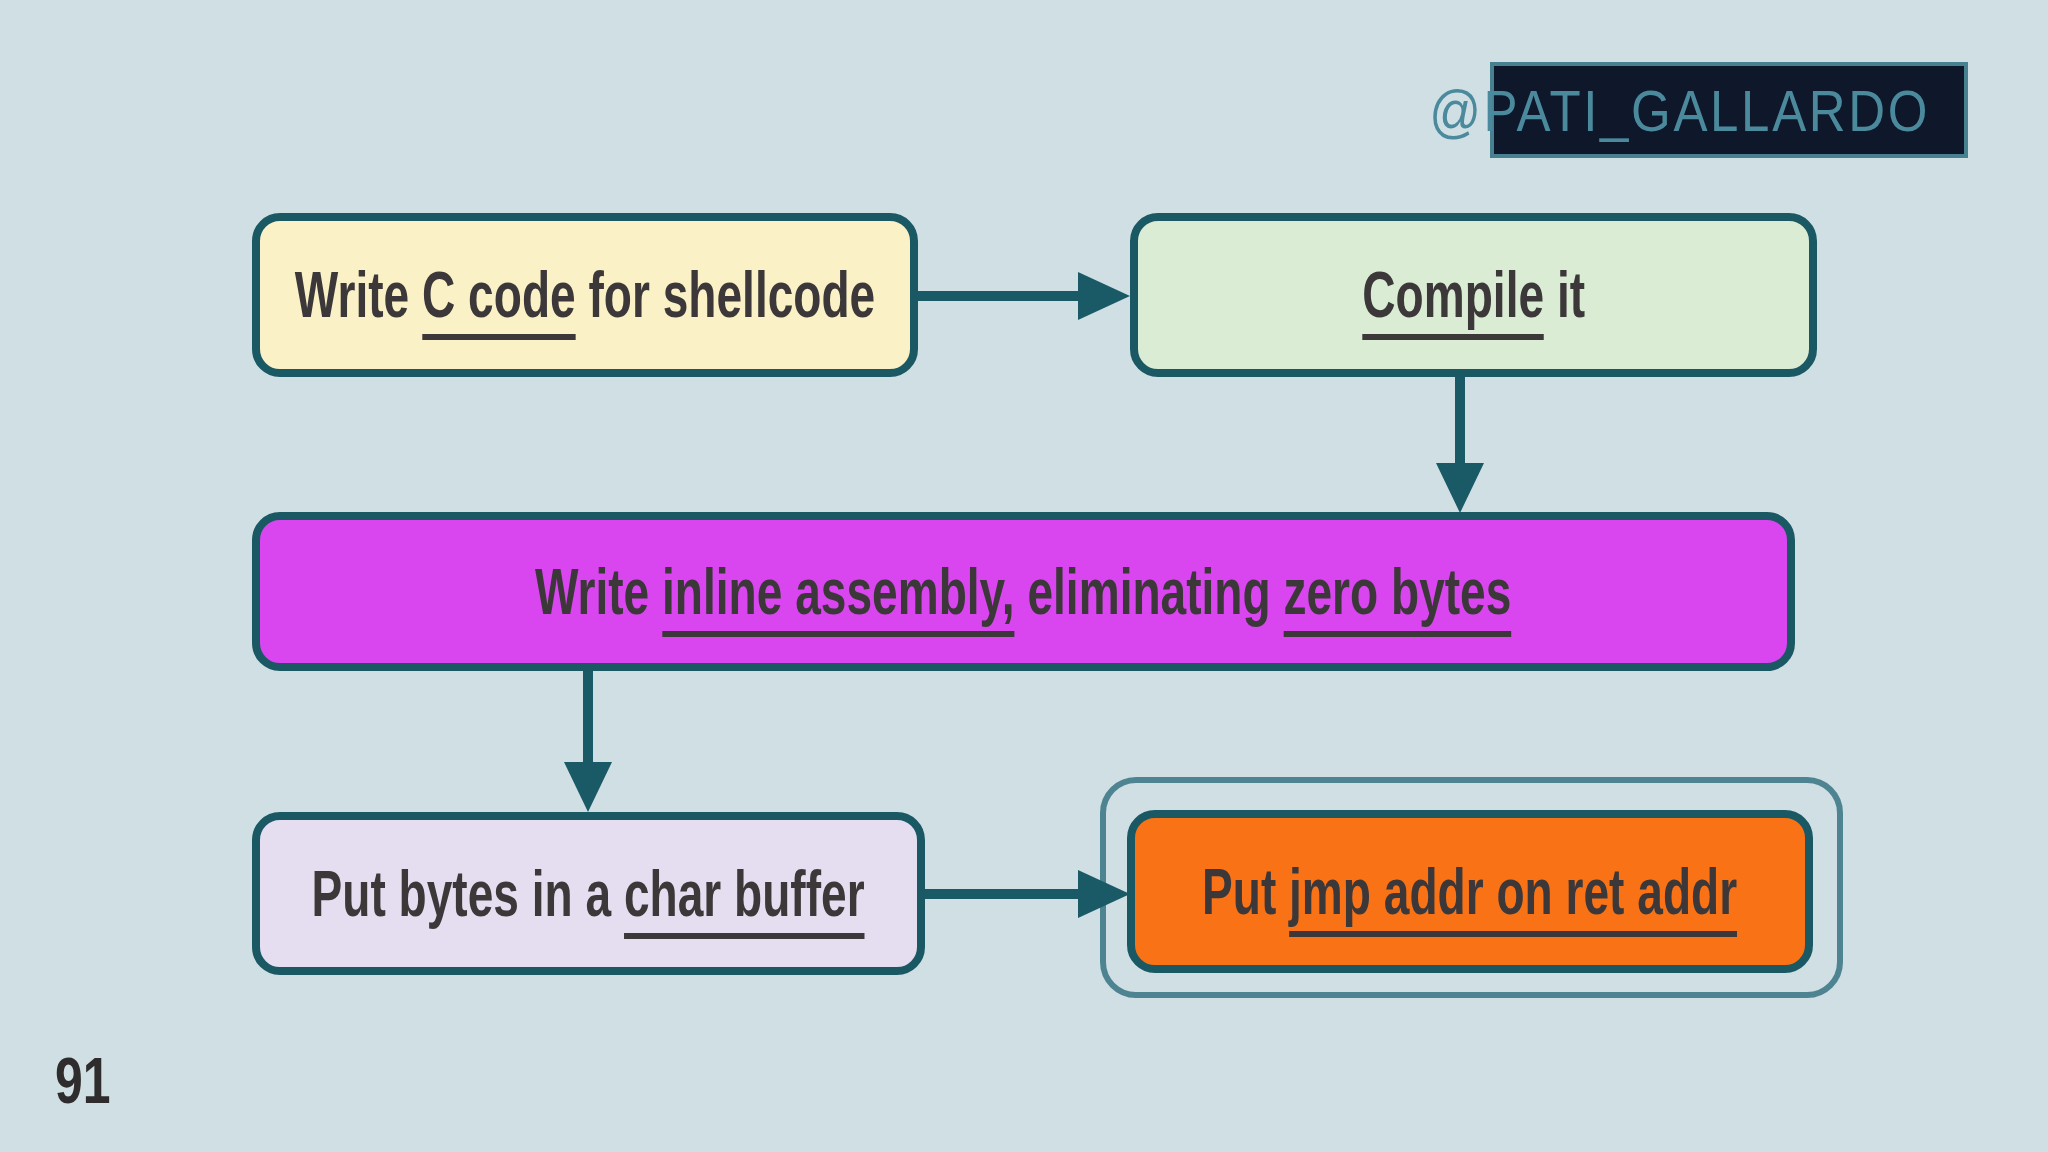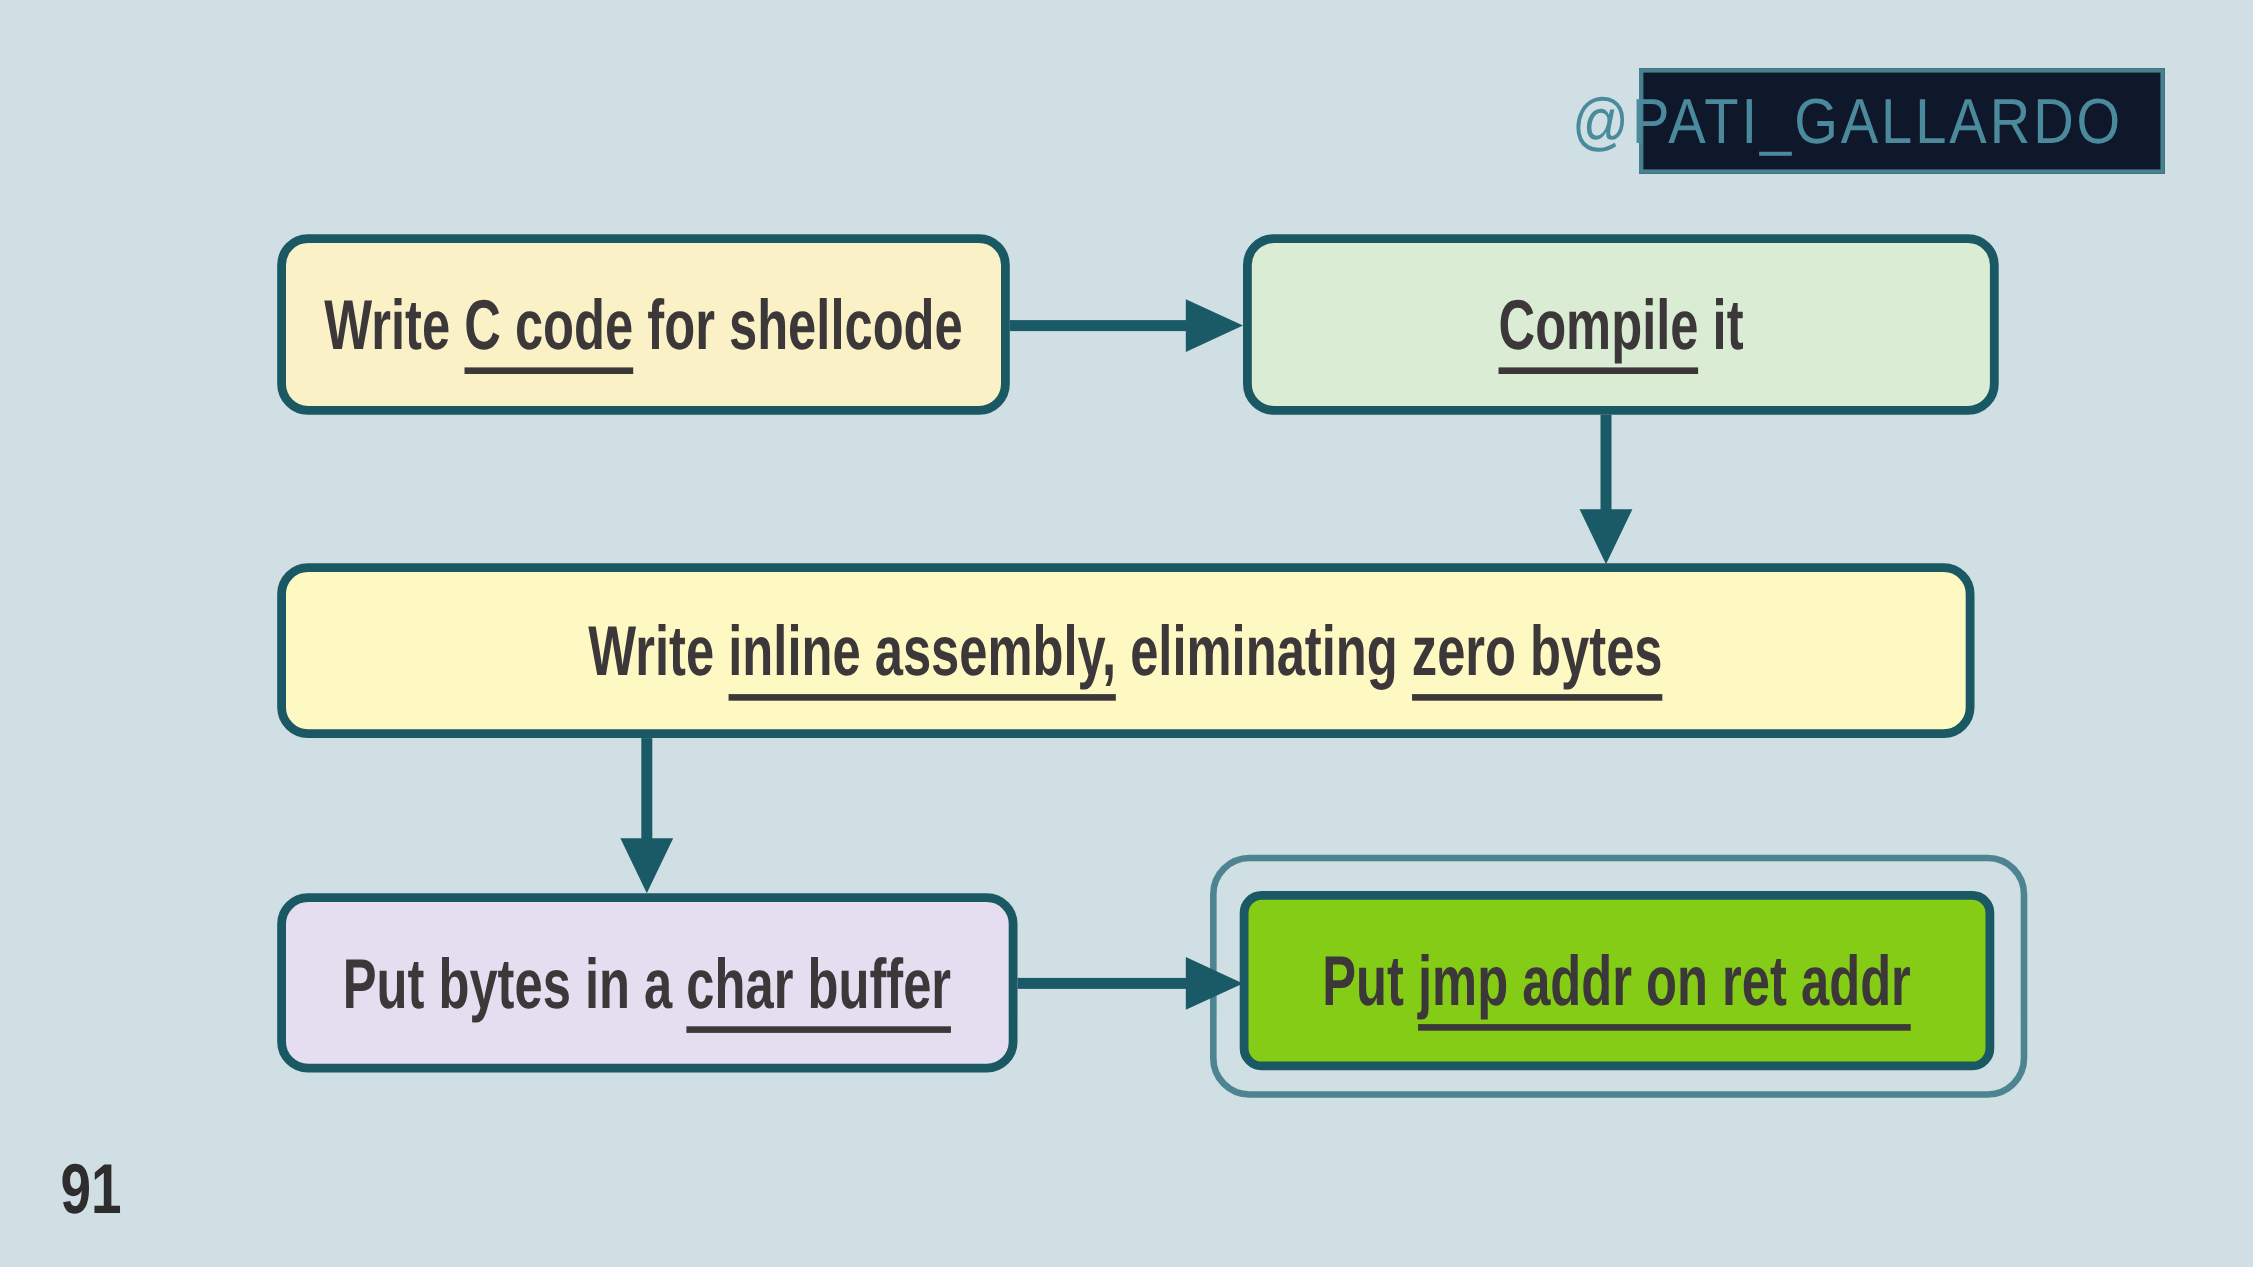--- a/index.html
+++ b/index.html
@@ -50,23 +50,23 @@
     white-space: nowrap;
     transform: scaleX(0.72);
     transform-origin: center;
   }
   .label .u {
     border-bottom: 6px solid #3c383a;
     padding-bottom: 3px;
   }
   .node-write-c      { left: 252px;  top: 213px; width: 666px;  height: 164px; background: #faf1c6; }
   .node-compile      { left: 1130px; top: 213px; width: 687px;  height: 164px; background: #dbecd4; }
-  .node-inline-asm   { left: 252px;  top: 512px; width: 1543px; height: 159px; background: #fef9c3; }
+  .node-inline-asm   { left: 252px;  top: 512px; width: 1543px; height: 159px; background: #d946ef; }
   .node-char-buffer  { left: 252px;  top: 812px; width: 673px;  height: 163px; background: #e4def0; align-items: center; }
-  .node-jmp-addr     { left: 1127px; top: 810px; width: 686px;  height: 163px; background: #84cc16; border-radius: 20px; }
+  .node-jmp-addr     { left: 1127px; top: 810px; width: 686px;  height: 163px; background: #f97316; }
 
   .ring {
     position: absolute;
     left: 1100px; top: 777px;
     width: 743px; height: 221px;
     border: 6px solid #4e8491;
     border-radius: 36px;
     background: transparent;
     z-index: 3;
   }

